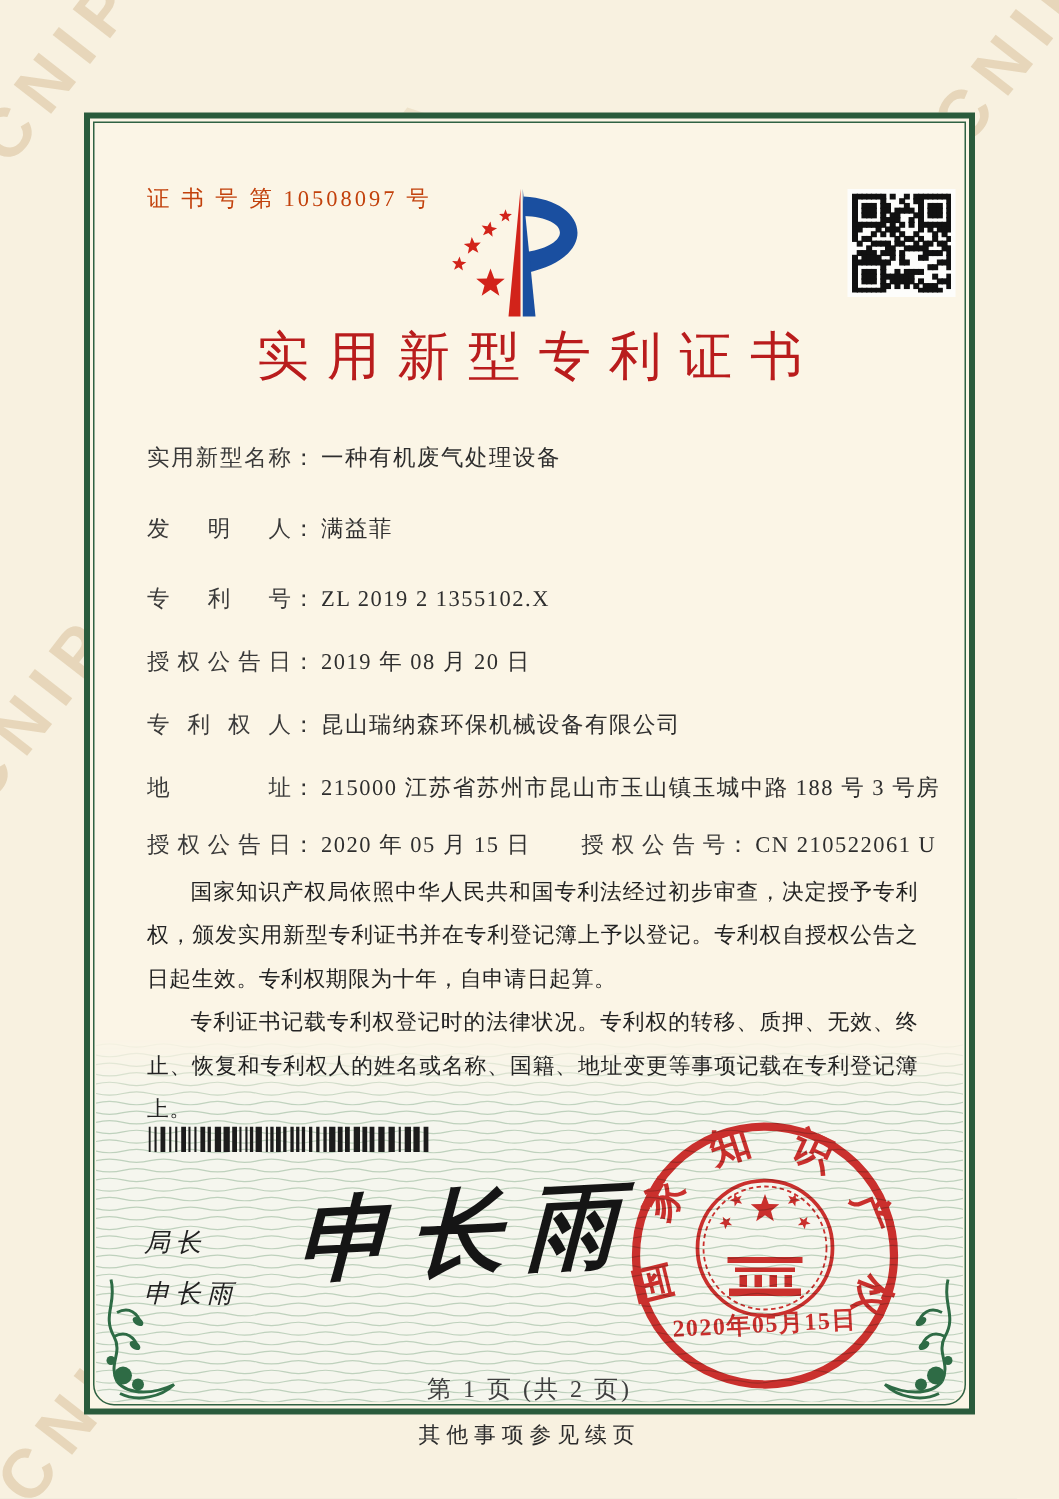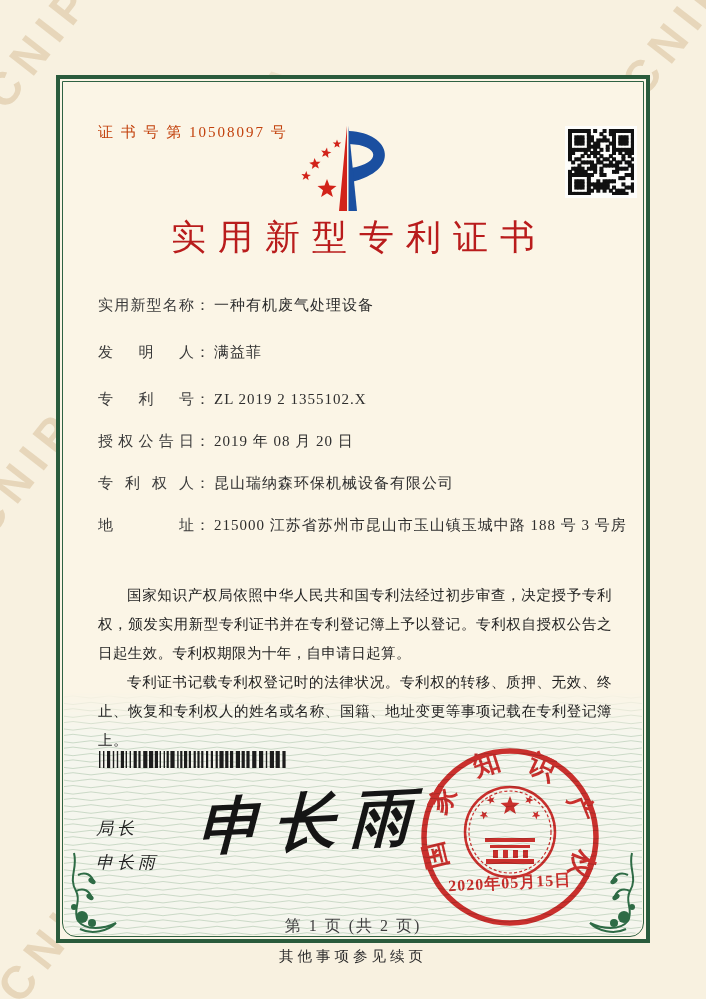--- a/index.html
+++ b/index.html
@@ -447,20 +447,28 @@
       </div>
       <div class="f-row" style="top:136px">
         <span class="f-label">授权公告日</span><span class="f-colon">：</span><span class="f-value">2019 年 08 月 20 日</span>
       </div>
       <div class="f-row" style="top:178px">
         <span class="f-label">专利权人</span><span class="f-colon">：</span><span class="f-value">昆山瑞纳森环保机械设备有限公司</span>
       </div>
       <div class="f-row" style="top:220px">
         <span class="f-label">地址</span><span class="f-colon">：</span><span class="f-value">215000 江苏省苏州市昆山市玉山镇玉城中路 188 号 3 号房</span>
       </div>
+      <div class="f-row" style="top:258px">
+        <span>
+          <span class="f-label">授权公告日</span><span class="f-colon">：</span><span class="f-value">2020 年 05 月 15 日</span>
+        </span>
+        <span class="f-pair2">
+          <span class="f-label">授权公告号</span><span class="f-colon">：</span><span class="f-value">CN 210522061 U</span>
+        </span>
+      </div>
     </div>
 
     <div id="paras">
       <p>国家知识产权局依照中华人民共和国专利法经过初步审查，决定授予专利权，颁发实用新型专利证书并在专利登记簿上予以登记。专利权自授权公告之日起生效。专利权期限为十年，自申请日起算。</p>
       <p>专利证书记载专利权登记时的法律状况。专利权的转移、质押、无效、终止、恢复和专利权人的姓名或名称、国籍、地址变更等事项记载在专利登记簿上。</p>
     </div>
 
     <svg id="barcode" width="192" height="17" xmlns="http://www.w3.org/2000/svg">
         <rect x="0.0" y="0" width="1.4" height="17" fill="#1c1c1c"></rect>
         <rect x="4.0" y="0" width="1.4" height="17" fill="#1c1c1c"></rect>

